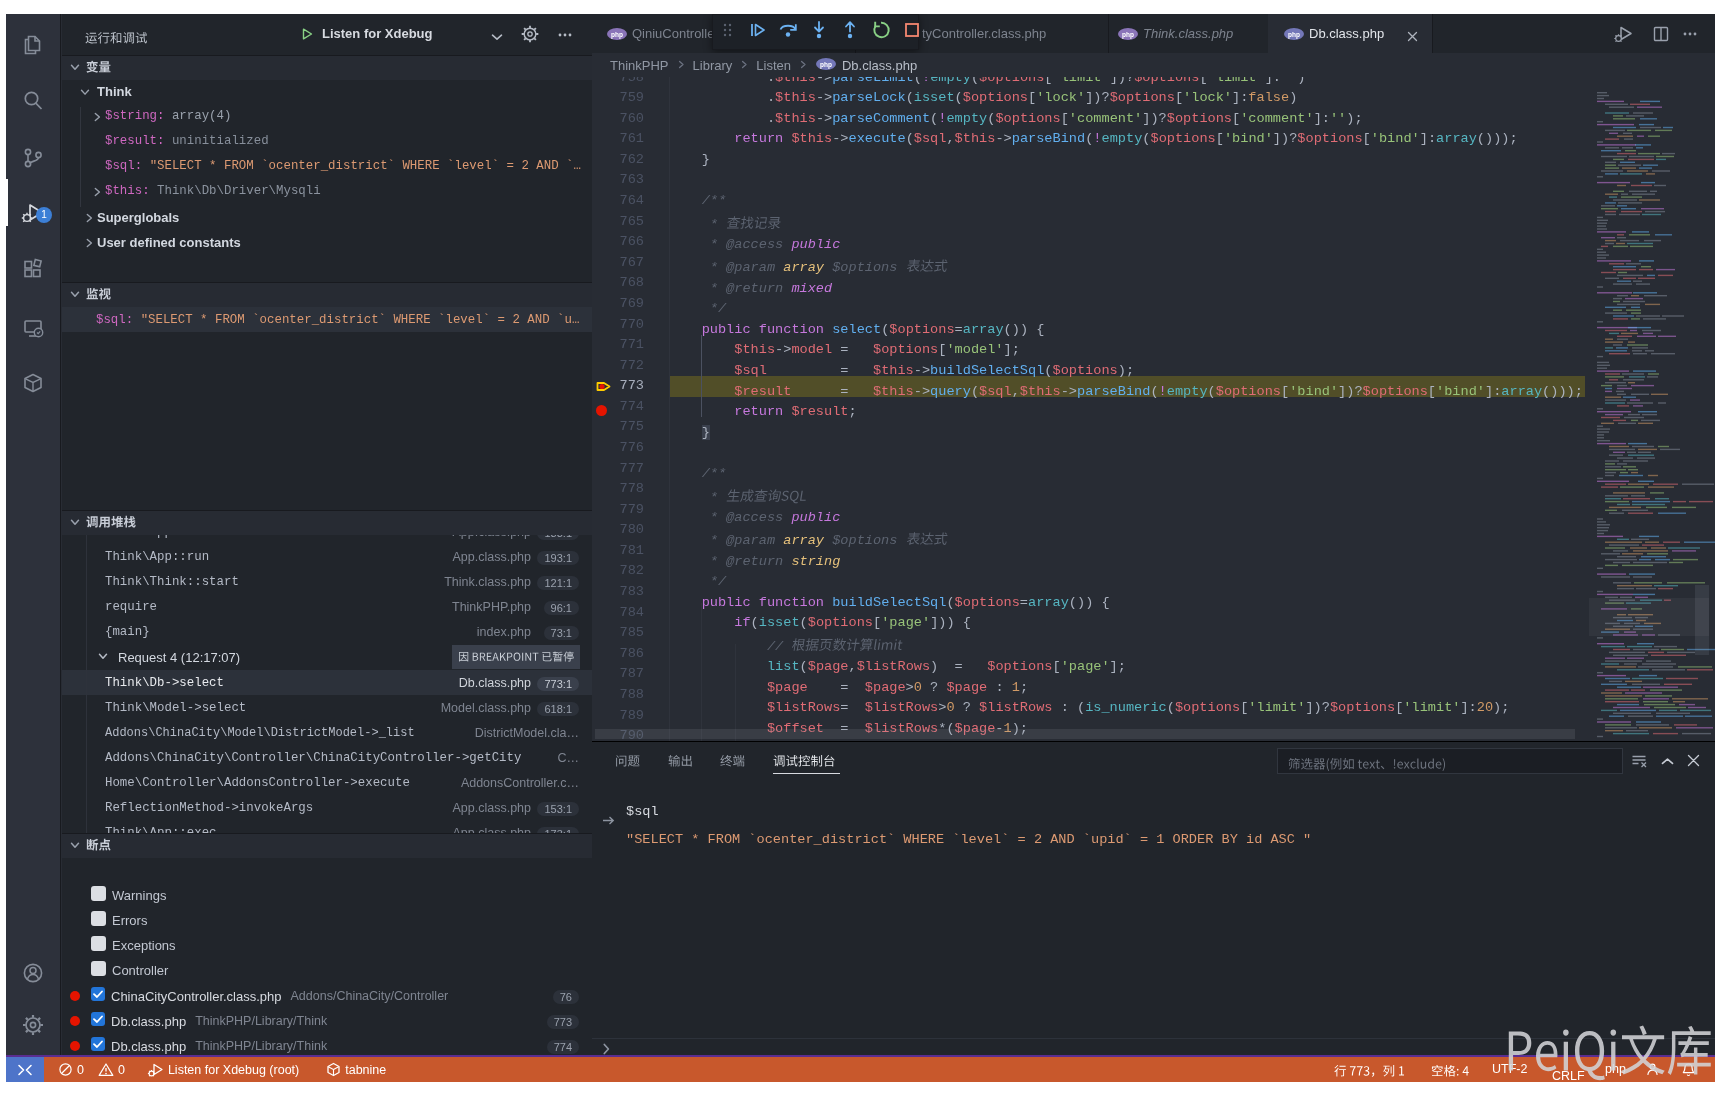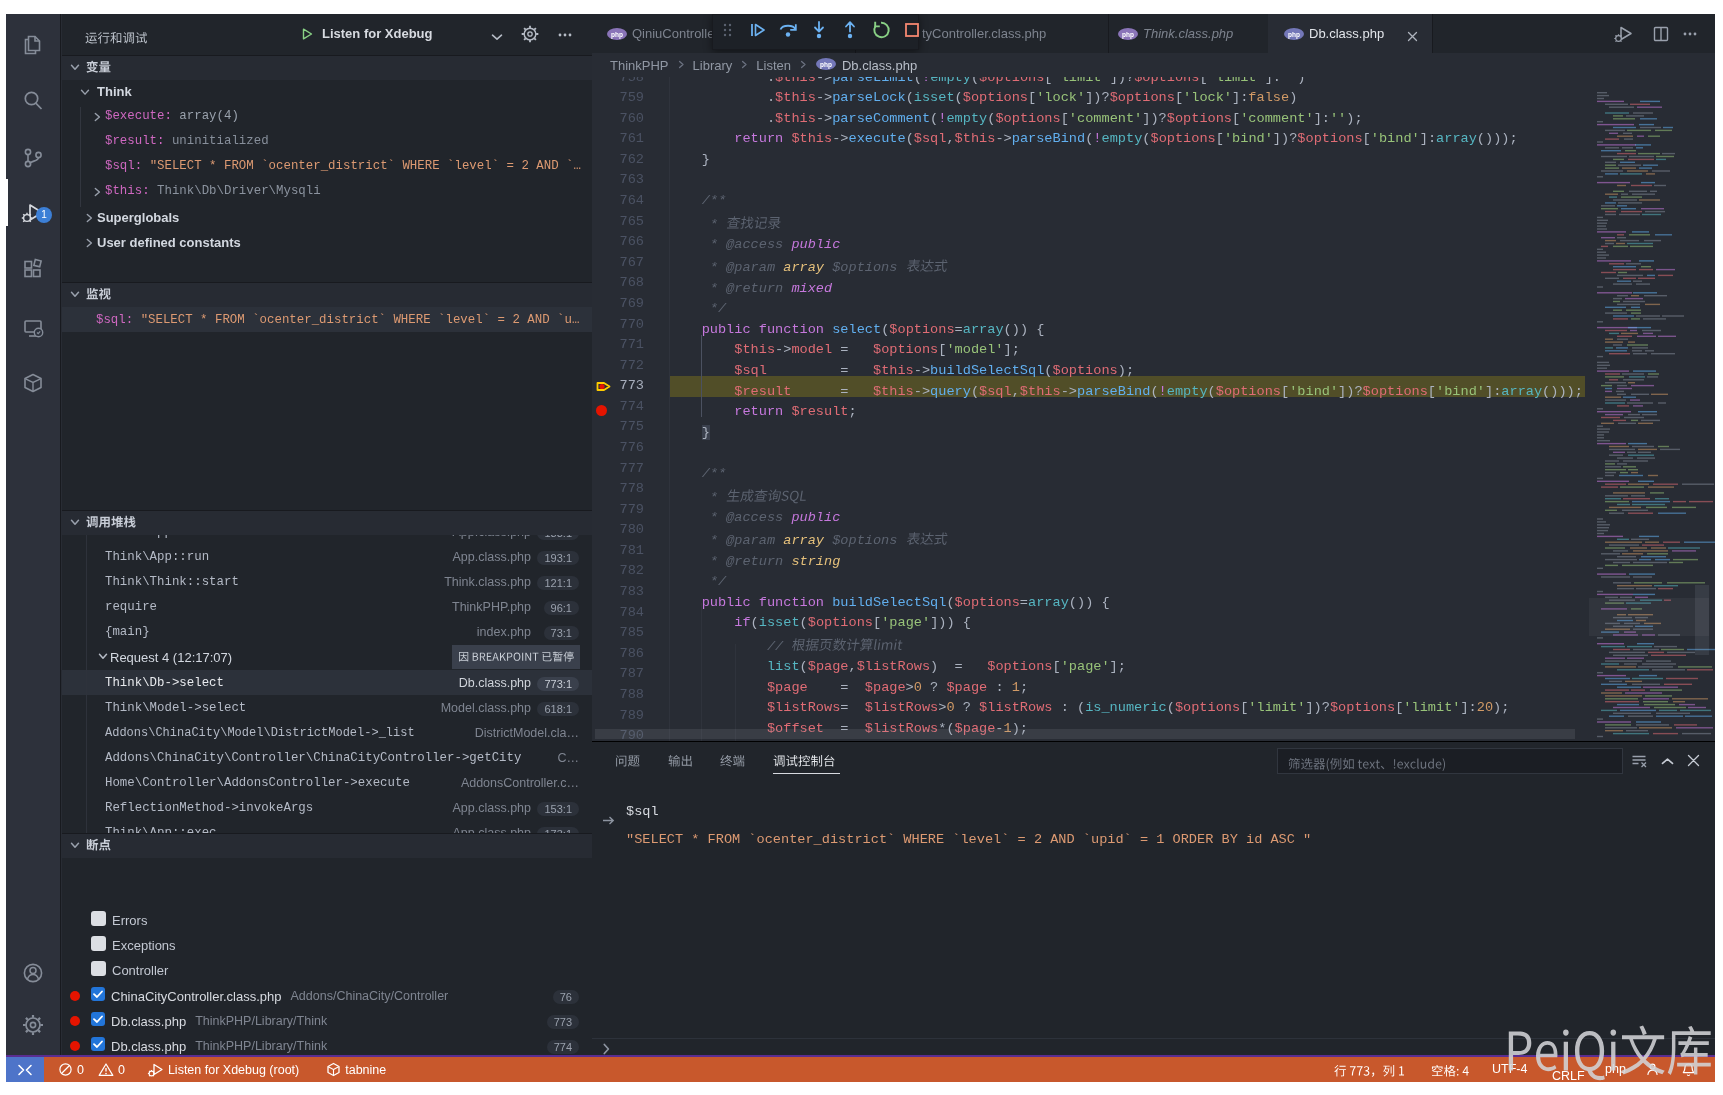--- a/index.html
+++ b/index.html
@@ -98,21 +98,21 @@
             <g transform="scale(0.012500) translate(0 1160)">
               <path fill="#c9ced8" d="M188 -624C162 -561 114 -497 60 -456C86 -442 132 -411 153 -393C206 -442 263 -519 296 -595ZM413 -834C426 -810 441 -779 453 -753H66V-648H318V-370H439V-648H558V-371H679V-564C738 -516 809 -443 844 -393L935 -459C899 -505 827 -575 763 -623L679 -570V-648H935V-753H588C574 -784 550 -829 530 -861ZM123 -348V-243H200C248 -178 306 -124 374 -78C273 -46 158 -26 38 -14C59 11 86 62 95 92C238 72 375 41 497 -10C610 41 744 74 896 92C911 61 940 12 964 -13C840 -24 726 -45 628 -77C721 -134 797 -207 850 -301L773 -352L754 -348ZM337 -243H666C622 -197 566 -159 501 -127C436 -159 381 -198 337 -243Z M1288 -666H1704V-632H1288ZM1288 -758H1704V-724H1288ZM1173 -819V-571H1825V-819ZM1046 -541V-455H1957V-541ZM1267 -267H1441V-232H1267ZM1557 -267H1732V-232H1557ZM1267 -362H1441V-327H1267ZM1557 -362H1732V-327H1557ZM1044 -22V65H1959V-22H1557V-59H1869V-135H1557V-168H1850V-425H1155V-168H1441V-135H1134V-59H1441V-22Z"></path>
             </g>
           </svg></span>
       </div>
       <div class="row mono" style="top:66px;font-size:12.4px"><span style="position:absolute;left:17px;top:6px"><svg width="12" height="12" viewBox="0 0 12 12" fill="none" style="">
             <path d="M2.5 4.199999999999999 L6.0 8.16 L9.5 4.199999999999999" stroke="#9aa1ad" stroke-width="1.4" stroke-linejoin="round" stroke-linecap="round"></path>
           </svg></span><span style="position:absolute;left:35px;top:4px"><b style="color:#d3d8e0;font-size:13px;font-family:var(--sans)">Think</b></span></div>
       <div class="row mono" style="top:91.1px;font-size:12.4px"><span style="position:absolute;left:29px;top:6px"><svg width="12" height="12" viewBox="0 0 12 12" fill="none" style="">
             <path d="M4.32 2.5 L8.399999999999999 6.0 L4.32 9.5" stroke="#9aa1ad" stroke-width="1.4" stroke-linejoin="round" stroke-linecap="round"></path>
-          </svg></span><span style="position:absolute;left:43px;top:4px"><span style="color:#cf68c1">$execute:</span> <span style="color:#9aa2ad">array(4)</span></span></div>
+          </svg></span><span style="position:absolute;left:43px;top:4px"><span style="color:#cf68c1">$string:</span> <span style="color:#9aa2ad">array(4)</span></span></div>
       <div class="row mono" style="top:116.19999999999999px;font-size:12.4px"><span style="position:absolute;left:43px;top:4px"><span style="color:#cf68c1">$result:</span> <span style="color:#878f9b">uninitialized</span></span></div>
       <div class="row mono" style="top:141.29999999999998px;font-size:12.4px"><span style="position:absolute;left:43px;top:4px"><span style="color:#cf68c1">$sql:</span> <span style="color:#dd9a72">"SELECT * FROM `ocenter_district` WHERE `level` = 2 AND `…</span></span></div>
       <div class="row mono" style="top:166.39999999999998px;font-size:12.4px"><span style="position:absolute;left:29px;top:6px"><svg width="12" height="12" viewBox="0 0 12 12" fill="none" style="">
             <path d="M4.32 2.5 L8.399999999999999 6.0 L4.32 9.5" stroke="#9aa1ad" stroke-width="1.4" stroke-linejoin="round" stroke-linecap="round"></path>
           </svg></span><span style="position:absolute;left:43px;top:4px"><span style="color:#cf68c1">$this:</span> <span style="color:#8b939f">Think\Db\Driver\Mysqli</span></span></div>
       <div class="row mono" style="top:191.49999999999997px;font-size:12.4px"><span style="position:absolute;left:21px;top:6px"><svg width="12" height="12" viewBox="0 0 12 12" fill="none" style="">
             <path d="M4.32 2.5 L8.399999999999999 6.0 L4.32 9.5" stroke="#9aa1ad" stroke-width="1.4" stroke-linejoin="round" stroke-linecap="round"></path>
           </svg></span><span style="position:absolute;left:35px;top:4px"><b style="color:#d3d8e0;font-size:13px;font-family:var(--sans)">Superglobals</b></span></div>
       <div class="row mono" style="top:216.59999999999997px;font-size:12.4px"><span style="position:absolute;left:21px;top:6px"><svg width="12" height="12" viewBox="0 0 12 12" fill="none" style="">
             <path d="M4.32 2.5 L8.399999999999999 6.0 L4.32 9.5" stroke="#9aa1ad" stroke-width="1.4" stroke-linejoin="round" stroke-linecap="round"></path>
@@ -140,21 +140,21 @@
           </svg></span>
       </div>
       <div class="a" style="left:0;top:521px;width:530px;height:298px;overflow:hidden">
         <div class="row" style="top:-15.600000000000023px;"><span class="mono" style="margin-left:43px;font-size:12.4px;color:#b4bac6;white-space:pre">Think\App::exec</span><span style="position:absolute;right:61px;font-size:12.5px;color:#7f8591">App.class.php</span><span style="position:absolute;right:13px"><span style="background:#2c313a;border-radius:9px;padding:1px 7px;font-size:11px;color:#9aa1ad;font-family:&quot;Liberation Sans&quot;,sans-serif">183:1</span></span></div>
         <div class="row" style="top:9.5px;"><span class="mono" style="margin-left:43px;font-size:12.4px;color:#b4bac6;white-space:pre">Think\App::run</span><span style="position:absolute;right:61px;font-size:12.5px;color:#7f8591">App.class.php</span><span style="position:absolute;right:13px"><span style="background:#2c313a;border-radius:9px;padding:1px 7px;font-size:11px;color:#9aa1ad;font-family:&quot;Liberation Sans&quot;,sans-serif">193:1</span></span></div>
         <div class="row" style="top:34.60000000000002px;"><span class="mono" style="margin-left:43px;font-size:12.4px;color:#b4bac6;white-space:pre">Think\Think::start</span><span style="position:absolute;right:61px;font-size:12.5px;color:#7f8591">Think.class.php</span><span style="position:absolute;right:13px"><span style="background:#2c313a;border-radius:9px;padding:1px 7px;font-size:11px;color:#9aa1ad;font-family:&quot;Liberation Sans&quot;,sans-serif">121:1</span></span></div>
         <div class="row" style="top:59.700000000000045px;"><span class="mono" style="margin-left:43px;font-size:12.4px;color:#b4bac6;white-space:pre">require</span><span style="position:absolute;right:61px;font-size:12.5px;color:#7f8591">ThinkPHP.php</span><span style="position:absolute;right:13px"><span style="background:#2c313a;border-radius:9px;padding:1px 7px;font-size:11px;color:#9aa1ad;font-family:&quot;Liberation Sans&quot;,sans-serif">96:1</span></span></div>
         <div class="row" style="top:84.79999999999995px;"><span class="mono" style="margin-left:43px;font-size:12.4px;color:#b4bac6;white-space:pre">{main}</span><span style="position:absolute;right:61px;font-size:12.5px;color:#7f8591">index.php</span><span style="position:absolute;right:13px"><span style="background:#2c313a;border-radius:9px;padding:1px 7px;font-size:11px;color:#9aa1ad;font-family:&quot;Liberation Sans&quot;,sans-serif">73:1</span></span></div>
         <div class="row" style="top:109.89999999999998px"><span style="margin-left:35px"><svg width="12" height="12" viewBox="0 0 12 12" fill="none" style="">
               <path d="M2.5 4.199999999999999 L6.0 8.16 L9.5 4.199999999999999" stroke="#b6bcc6" stroke-width="1.5" stroke-linejoin="round" stroke-linecap="round"></path>
-            </svg></span><span style="margin-left:1px;font-size:13px;color:#d3d8e0">Request 4 (12:17:07)</span><span style="position:absolute;right:12px;background:#3a404c;padding:3px 6px;font-size:11px;color:#ccd1d9"><svg width="116.3" height="15.9" viewBox="0 0 116.30 15.93" style="overflow:visible;vertical-align:0px">
+            </svg></span><span style="margin-left:9px;font-size:13px;color:#d3d8e0">Request 4 (12:17:07)</span><span style="position:absolute;right:12px;background:#3a404c;padding:3px 6px;font-size:11px;color:#ccd1d9"><svg width="116.3" height="15.9" viewBox="0 0 116.30 15.93" style="overflow:visible;vertical-align:0px">
               <g transform="scale(0.011000) translate(0 1160)">
                 <path fill="#ccd1d9" d="M473 -688C471 -631 469 -576 463 -525H212V-456H454C430 -309 370 -193 213 -125C229 -113 251 -85 260 -66C393 -128 463 -221 501 -338C591 -252 686 -146 734 -76L788 -121C733 -199 621 -318 518 -405L528 -456H788V-525H536C541 -577 544 -631 546 -688ZM82 -799V79H153V30H847V79H920V-799ZM153 -34V-731H847V-34Z M1325 0H1558C1722 0 1836 -71 1836 -215C1836 -315 1774 -373 1687 -390V-395C1756 -417 1794 -481 1794 -554C1794 -683 1690 -733 1542 -733H1325ZM1417 -422V-660H1530C1645 -660 1703 -628 1703 -542C1703 -467 1652 -422 1526 -422ZM1417 -74V-350H1545C1674 -350 1745 -309 1745 -218C1745 -119 1671 -74 1545 -74Z M2074 -385V-658H2197C2312 -658 2375 -624 2375 -528C2375 -432 2312 -385 2197 -385ZM2384 0H2488L2302 -321C2401 -345 2467 -413 2467 -528C2467 -680 2360 -733 2211 -733H1982V0H2074V-311H2206Z M2617 0H3050V-79H2709V-346H2987V-425H2709V-655H3039V-733H2617Z M3109 0H3202L3273 -224H3541L3611 0H3709L3460 -733H3357ZM3296 -297 3332 -410C3358 -493 3382 -572 3405 -658H3409C3433 -573 3456 -493 3483 -410L3518 -297Z M3814 0H3906V-232L4032 -382L4252 0H4355L4090 -455L4320 -733H4215L3908 -365H3906V-733H3814Z M4460 0H4552V-292H4673C4834 -292 4943 -363 4943 -518C4943 -678 4833 -733 4669 -733H4460ZM4552 -367V-658H4657C4786 -658 4851 -625 4851 -518C4851 -413 4790 -367 4661 -367Z M5363 13C5547 13 5676 -134 5676 -369C5676 -604 5547 -746 5363 -746C5179 -746 5050 -604 5050 -369C5050 -134 5179 13 5363 13ZM5363 -68C5231 -68 5145 -186 5145 -369C5145 -552 5231 -665 5363 -665C5495 -665 5581 -552 5581 -369C5581 -186 5495 -68 5363 -68Z M5835 0H5927V-733H5835Z M6128 0H6215V-385C6215 -462 6208 -540 6204 -614H6208L6287 -463L6554 0H6649V-733H6561V-352C6561 -276 6568 -193 6574 -120H6569L6490 -271L6222 -733H6128Z M7003 0H7096V-655H7318V-733H6781V-655H7003Z M7666 -778V-703H8320V-440H7795V-605H7719V-102C7719 22 7770 52 7932 52C7970 52 8268 52 8308 52C8473 52 8506 -3 8525 -187C8503 -191 8469 -204 8449 -218C8435 -57 8418 -22 8309 -22C8241 -22 7981 -22 7928 -22C7818 -22 7795 -37 7795 -101V-366H8320V-316H8398V-778Z M9138 -773V-623C9138 -541 9130 -433 9066 -352C9082 -345 9111 -326 9124 -314C9177 -380 9196 -473 9202 -554H9337V-316H9407V-554H9524V-615H9205V-622V-722C9307 -730 9419 -746 9497 -770L9455 -826C9380 -801 9249 -782 9138 -773ZM8819 -98H9328V-15H8819ZM8819 -153V-235H9328V-153ZM8748 -294V80H8819V45H9328V78H9402V-294ZM8628 -442 8634 -379 8864 -404V-314H8934V-412L9087 -429L9086 -486L8934 -471V-546H9092V-607H8934V-672H8864V-607H8735C8762 -639 8790 -675 8816 -714H9090V-773H8854L8882 -822L8807 -843C8797 -819 8785 -796 8773 -773H8626V-714H8738C8717 -681 8698 -655 8689 -644C8671 -620 8654 -604 8638 -601C8647 -581 8658 -547 8662 -532C8671 -540 8701 -546 8743 -546H8864V-464Z M10040 -578H10368V-494H10040ZM9971 -632V-440H10440V-632ZM9882 -377V-214H9948V-315H10456V-214H10524V-377ZM10137 -825C10151 -803 10165 -775 10176 -750H9898V-686H10524V-750H10257C10245 -779 10224 -817 10205 -845ZM9971 -240V-179H10167V-5C10167 7 10163 11 10147 12C10132 12 10076 12 10016 11C10026 30 10036 56 10040 76C10118 76 10169 76 10202 67C10234 56 10242 36 10242 -3V-179H10433V-240ZM9836 -838C9784 -687 9697 -537 9605 -439C9618 -422 9639 -383 9647 -365C9676 -397 9705 -434 9732 -475V79H9801V-588C9841 -661 9876 -739 9905 -817Z"></path>
               </g>
             </svg></span></div>
         <div class="row" style="top:135.0px; background:#2c313a;"><span class="mono" style="margin-left:43px;font-size:12.4px;color:#e8eaee;white-space:pre">Think\Db-&gt;select</span><span style="position:absolute;right:61px;font-size:12.5px;color:#d0d4db">Db.class.php</span><span style="position:absolute;right:13px"><span style="background:#3a404c;border-radius:9px;padding:1px 7px;font-size:11px;color:#c8cdd6;font-family:&quot;Liberation Sans&quot;,sans-serif">773:1</span></span></div>
         <div class="row" style="top:160.10000000000002px;"><span class="mono" style="margin-left:43px;font-size:12.4px;color:#b4bac6;white-space:pre">Think\Model-&gt;select</span><span style="position:absolute;right:61px;font-size:12.5px;color:#7f8591">Model.class.php</span><span style="position:absolute;right:13px"><span style="background:#2c313a;border-radius:9px;padding:1px 7px;font-size:11px;color:#9aa1ad;font-family:&quot;Liberation Sans&quot;,sans-serif">618:1</span></span></div>
         <div class="row" style="top:185.20000000000005px;"><span class="mono" style="margin-left:43px;font-size:12px;color:#b4bac6;white-space:pre">Addons\ChinaCity\Model\DistrictModel-&gt;_list</span><span style="position:absolute;right:13px;font-size:12.5px;color:#7f8591">DistrictModel.cla…</span></div>
         <div class="row" style="top:210.29999999999995px;"><span class="mono" style="margin-left:43px;font-size:12.4px;color:#b4bac6;white-space:pre">Addons\ChinaCity\Controller\ChinaCityController-&gt;getCity</span><span style="position:absolute;right:13px;font-size:12.5px;color:#7f8591">C…</span></div>
         <div class="row" style="top:235.39999999999998px;"><span class="mono" style="margin-left:43px;font-size:12.4px;color:#b4bac6;white-space:pre">Home\Controller\AddonsController-&gt;execute</span><span style="position:absolute;right:13px;font-size:12.5px;color:#7f8591">AddonsController.c…</span></div>
         <div class="row" style="top:260.5px;"><span class="mono" style="margin-left:43px;font-size:12.4px;color:#b4bac6;white-space:pre">ReflectionMethod-&gt;invokeArgs</span><span style="position:absolute;right:61px;font-size:12.5px;color:#7f8591">App.class.php</span><span style="position:absolute;right:13px"><span style="background:#2c313a;border-radius:9px;padding:1px 7px;font-size:11px;color:#9aa1ad;font-family:&quot;Liberation Sans&quot;,sans-serif">153:1</span></span></div>
@@ -164,20 +164,21 @@
       <div class="a" style="left:0;top:819px;width:530px;height:25px;background:#272b33;border-top:1px solid #181a1f;display:flex;align-items:center">
         <span style="margin-left:7px"><svg width="12" height="12" viewBox="0 0 12 12" fill="none" style="">
             <path d="M2.5 4.199999999999999 L6.0 8.16 L9.5 4.199999999999999" stroke="#9aa1ad" stroke-width="1.5" stroke-linejoin="round" stroke-linecap="round"></path>
           </svg></span>
         <span style="margin-left:5px"><svg width="25.0" height="18.1" viewBox="0 0 25.00 18.10" style="overflow:visible;vertical-align:0px">
             <g transform="scale(0.012500) translate(0 1160)">
               <path fill="#c9ced8" d="M193 -753C211 -699 225 -627 227 -581L304 -606C302 -653 286 -723 266 -777ZM569 -742V-439C569 -304 562 -155 510 -12V-106H172V-261C187 -233 206 -195 214 -168C250 -201 283 -249 312 -303V-126H410V-340C437 -302 465 -261 479 -235L543 -316C523 -339 438 -430 410 -454V-460H540V-560H410V-602L477 -580C498 -624 525 -694 550 -755L456 -777C447 -726 428 -654 410 -605V-849H312V-560H191V-460H303C271 -389 222 -316 172 -272V-817H68V-2H506L495 26C526 45 566 74 588 98C664 -62 680 -238 682 -408H771V89H884V-408H971V-519H682V-667C783 -692 890 -726 973 -767L874 -856C801 -813 679 -769 569 -742Z M1268 -444H1727V-315H1268ZM1319 -128C1332 -59 1340 30 1340 83L1461 68C1460 15 1448 -72 1433 -139ZM1525 -127C1554 -62 1584 25 1594 78L1711 48C1699 -5 1665 -89 1635 -152ZM1729 -133C1776 -66 1831 25 1852 83L1968 38C1943 -21 1885 -108 1836 -172ZM1155 -164C1126 -91 1078 -11 1029 32L1140 86C1192 32 1241 -55 1270 -135ZM1153 -555V-204H1850V-555H1556V-649H1916V-761H1556V-850H1434V-555Z"></path>
             </g>
           </svg></span>
       </div>
+      <div class="row" style="top:869.1px"><span style="margin-left:29px"><span style="display:inline-block;width:15px;height:15px;background:#dcdfe4;border-radius:3px"></span></span><span style="margin-left:6px;font-size:13px;color:#c3c8d2">Warnings</span></div>
       <div class="row" style="top:894.2px"><span style="margin-left:29px"><span style="display:inline-block;width:15px;height:15px;background:#dcdfe4;border-radius:3px"></span></span><span style="margin-left:6px;font-size:13px;color:#c3c8d2">Errors</span></div>
       <div class="row" style="top:919.3000000000001px"><span style="margin-left:29px"><span style="display:inline-block;width:15px;height:15px;background:#dcdfe4;border-radius:3px"></span></span><span style="margin-left:6px;font-size:13px;color:#c3c8d2">Exceptions</span></div>
       <div class="row" style="top:944.4000000000001px"><span style="margin-left:29px"><span style="display:inline-block;width:15px;height:15px;background:#dcdfe4;border-radius:3px"></span></span><span style="margin-left:6px;font-size:13px;color:#c3c8d2">Controller</span></div>
       <div class="row" style="top:969.5000000000001px"><span style="margin-left:8px"><span style="display:inline-block;width:10px;height:10px;border-radius:50%;background:#e51400"></span></span><span style="margin-left:11px"><span style="display:inline-block;width:14px;height:14px;background:#2275d9;border-radius:3px;position:relative"><svg width="14" height="14" viewBox="0 0 14 14" fill="none" style="position:absolute;left:0;top:0">
               <path d="M3 7.2 L6 10 L11 4.5" stroke="#fff" stroke-width="1.8" fill="none" stroke-linecap="round" stroke-linejoin="round"></path>
             </svg></span></span><span style="margin-left:6px;font-size:13px;color:#d7dae0">ChinaCityController.class.php</span><span style="margin-left:9px;font-size:12.5px;color:#7f8591">Addons/ChinaCity/Controller</span><span style="position:absolute;right:13px"><span style="background:#2c313a;border-radius:9px;padding:1px 7px;font-size:11px;color:#9aa1ad;font-family:&quot;Liberation Sans&quot;,sans-serif">76</span></span></div>
       <div class="row" style="top:994.6000000000001px"><span style="margin-left:8px"><span style="display:inline-block;width:10px;height:10px;border-radius:50%;background:#e51400"></span></span><span style="margin-left:11px"><span style="display:inline-block;width:14px;height:14px;background:#2275d9;border-radius:3px;position:relative"><svg width="14" height="14" viewBox="0 0 14 14" fill="none" style="position:absolute;left:0;top:0">
               <path d="M3 7.2 L6 10 L11 4.5" stroke="#fff" stroke-width="1.8" fill="none" stroke-linecap="round" stroke-linejoin="round"></path>
             </svg></span></span><span style="margin-left:6px;font-size:13px;color:#d7dae0">Db.class.php</span><span style="margin-left:9px;font-size:12.5px;color:#7f8591">ThinkPHP/Library/Think</span><span style="position:absolute;right:13px"><span style="background:#2c313a;border-radius:9px;padding:1px 7px;font-size:11px;color:#9aa1ad;font-family:&quot;Liberation Sans&quot;,sans-serif">773</span></span></div>
       <div class="row" style="top:1019.7000000000002px"><span style="margin-left:8px"><span style="display:inline-block;width:10px;height:10px;border-radius:50%;background:#e51400"></span></span><span style="margin-left:11px"><span style="display:inline-block;width:14px;height:14px;background:#2275d9;border-radius:3px;position:relative"><svg width="14" height="14" viewBox="0 0 14 14" fill="none" style="position:absolute;left:0;top:0">
@@ -876,21 +877,21 @@
       <div class="a" style="left:1328px;top:4px"><svg width="70.9" height="18.1" viewBox="0 0 70.85 18.10" style="overflow:visible;vertical-align:0px">
           <g transform="scale(0.012500) translate(0 1160)">
             <path fill="#ffffff" d="M435 -780V-708H927V-780ZM267 -841C216 -768 119 -679 35 -622C48 -608 69 -579 79 -562C169 -626 272 -724 339 -811ZM391 -504V-432H728V-17C728 -1 721 4 702 5C684 6 616 6 545 3C556 25 567 56 570 77C668 77 725 77 759 66C792 53 804 30 804 -16V-432H955V-504ZM307 -626C238 -512 128 -396 25 -322C40 -307 67 -274 78 -259C115 -289 154 -325 192 -364V83H266V-446C308 -496 346 -548 378 -600Z M1422 0H1517C1529 -287 1560 -458 1732 -678V-733H1273V-655H1629C1485 -455 1435 -278 1422 0Z M1977 0H2072C2084 -287 2115 -458 2287 -678V-733H1828V-655H2184C2040 -455 1990 -278 1977 0Z M2597 13C2728 13 2833 -65 2833 -196C2833 -297 2764 -361 2678 -382V-387C2756 -414 2808 -474 2808 -563C2808 -679 2718 -746 2594 -746C2510 -746 2445 -709 2390 -659L2439 -601C2481 -643 2532 -672 2591 -672C2668 -672 2715 -626 2715 -556C2715 -477 2664 -416 2512 -416V-346C2682 -346 2740 -288 2740 -199C2740 -115 2679 -63 2591 -63C2508 -63 2453 -103 2410 -147L2363 -88C2411 -35 2483 13 2597 13Z M3046 107C3151 70 3219 -12 3219 -120C3219 -190 3189 -235 3134 -235C3093 -235 3058 -210 3058 -163C3058 -116 3092 -92 3133 -92L3150 -94C3145 -25 3101 22 3024 54Z M4531 -724V-164H4605V-724ZM4737 -835V-17C4737 -1 4731 4 4715 4C4699 5 4647 5 4592 3C4602 24 4614 56 4617 76C4694 76 4742 74 4771 63C4801 51 4813 29 4813 -18V-835ZM4070 -302C4121 -267 4183 -218 4222 -181C4154 -85 4067 -17 3968 22C3984 37 4004 66 4013 85C4225 -10 4380 -205 4430 -552L4384 -566L4371 -563H4146C4162 -611 4176 -662 4188 -714H4460V-786H3950V-714H4113C4078 -561 4022 -419 3942 -326C3959 -315 3988 -290 4000 -276C4047 -335 4087 -409 4121 -494H4348C4329 -400 4300 -317 4262 -247C4223 -281 4162 -326 4113 -357Z M5201 0H5603V-76H5456V-733H5386C5346 -710 5299 -693 5234 -681V-623H5365V-76H5201Z"></path>
           </g>
         </svg></div>
       <div class="a" style="left:1425px;top:4px"><svg width="38.2" height="18.1" viewBox="0 0 38.21 18.10" style="overflow:visible;vertical-align:0px">
           <g transform="scale(0.012500) translate(0 1160)">
             <path fill="#ffffff" d="M564 -537C666 -484 802 -405 869 -357L919 -415C848 -462 710 -537 611 -587ZM384 -590C307 -523 203 -455 85 -413L129 -348C246 -398 356 -474 436 -544ZM77 -22V46H927V-22H538V-275H825V-343H182V-275H459V-22ZM424 -824C440 -792 459 -752 473 -718H76V-492H150V-649H849V-517H926V-718H565C550 -755 524 -807 502 -846Z M1575 -667H1794C1764 -604 1723 -546 1675 -496C1627 -545 1590 -597 1563 -648ZM1202 -840V-626H1052V-555H1193C1162 -417 1095 -260 1028 -175C1041 -158 1060 -129 1067 -109C1117 -175 1165 -284 1202 -397V79H1273V-425C1304 -381 1339 -327 1355 -299L1400 -356C1382 -382 1300 -481 1273 -511V-555H1387L1363 -535C1380 -523 1409 -497 1422 -484C1456 -514 1490 -550 1521 -590C1548 -543 1583 -495 1626 -450C1541 -377 1441 -323 1341 -291C1356 -276 1375 -248 1384 -230C1410 -240 1436 -250 1462 -262V81H1532V37H1811V77H1884V-270L1930 -252C1941 -271 1962 -300 1977 -315C1878 -345 1794 -392 1726 -449C1796 -522 1853 -610 1889 -713L1842 -735L1828 -732H1612C1628 -761 1642 -791 1654 -822L1582 -841C1543 -739 1478 -641 1403 -570V-626H1273V-840ZM1532 -29V-222H1811V-29ZM1511 -287C1570 -318 1625 -356 1676 -401C1725 -358 1782 -319 1847 -287Z M2139 -390C2175 -390 2205 -418 2205 -460C2205 -501 2175 -530 2139 -530C2102 -530 2073 -501 2073 -460C2073 -418 2102 -390 2139 -390ZM2139 13C2175 13 2205 -15 2205 -56C2205 -98 2175 -126 2139 -126C2102 -126 2073 -98 2073 -56C2073 -15 2102 13 2139 13Z M2842 0H2928V-202H3026V-275H2928V-733H2827L2522 -262V-202H2842ZM2842 -275H2617L2784 -525C2805 -561 2825 -598 2843 -633H2847C2845 -596 2842 -536 2842 -500Z"></path>
           </g>
         </svg></div>
-      <div class="a" style="left:1486px;top:5px">UTF-4</div>
+      <div class="a" style="left:1486px;top:5px">UTF-2</div>
       <div class="a" style="left:1546px;top:12px">CRLF</div>
       <div class="a" style="left:1599px;top:5px">php</div>
       <div class="a" style="left:1639px;top:5px"><svg width="15" height="15" viewBox="0 0 15 15" fill="none" style="">
           <circle cx="7.5" cy="4.6" r="2.4" stroke="#fff" stroke-width="1.2"></circle>
           <path d="M2.8 12.8 c0.5-3.3 2.4-4.7 4.7-4.7 s4.2 1.4 4.7 4.7" stroke="#fff" stroke-width="1.2"></path>
         </svg></div>
       <div class="a" style="left:1675px;top:5px"><svg width="15" height="15" viewBox="0 0 15 15" fill="none" style="">
           <path d="M7.5 2 c-2.4 0 -3.6 1.8 -3.6 4 c0 2.8 -1.2 4 -1.6 4.6 h10.4 c-0.4 -0.6 -1.6 -1.8 -1.6 -4.6 c0 -2.2 -1.2 -4 -3.6 -4 Z" stroke="#fff" stroke-width="1.2" stroke-linejoin="round"></path>
           <path d="M6.2 12.6 a1.4 1.4 0 0 0 2.6 0" stroke="#fff" stroke-width="1.1"></path>
         </svg></div>

